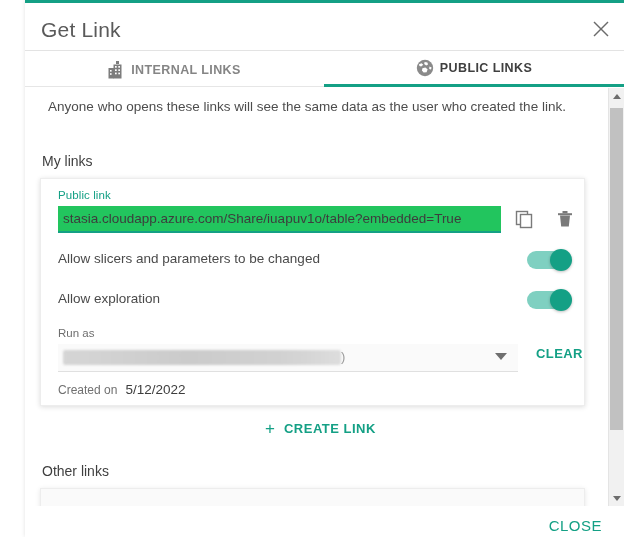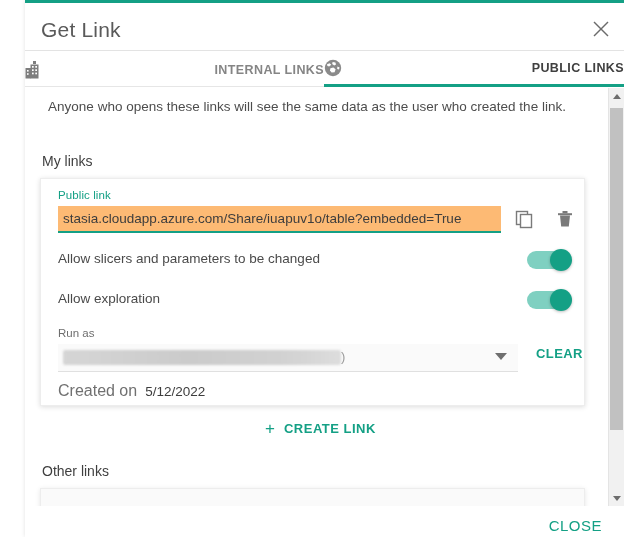--- a/index.html
+++ b/index.html
@@ -69,21 +69,21 @@
     height: 35px;
     border-bottom: 1px solid #e6e6e6;
     box-sizing: border-box;
   }
   .tab {
     position: absolute;
     top: 0;
     height: 35px;
     display: flex;
     align-items: center;
-    justify-content: space-between;
+    justify-content: center;
     gap: 6px;
     cursor: pointer;
     box-sizing: border-box;
   }
   .tab-internal { left: 0px; width: 299px; }
   .tab-public   { left: 299px; width: 300px; border-bottom: 3px solid #14a085; }
   .tab-label {
     font-size: 12.5px;
     font-weight: bold;
     letter-spacing: .4px;
@@ -148,21 +148,21 @@
     letter-spacing: .1px;
   }
   .pl-label { left: 17px; top: 10px; }
 
   .url-input {
     position: absolute;
     left: 17px;
     top: 27px;
     width: 443px;
     height: 27px;
-    background: #fdba74;
+    background: #22c55e;
     border: none;
     border-bottom: 2px solid #14a085;
     box-sizing: border-box;
     font-family: "Liberation Sans", sans-serif;
     font-size: 13.5px;
     color: #3d3d3d;
     padding: 0 5px;
     outline: none;
   }
 
@@ -274,21 +274,21 @@
 
   
   .created-row {
     position: absolute;
     left: 17px;
     top: 203px;
     display: flex;
     align-items: baseline;
     gap: 8px;
   }
-  .created-label { font-size: 16px; color: #707070; }
+  .created-label { font-size: 12px; color: #707070; }
   .created-value { font-size: 13.5px; color: #3d3d3d; }
 
   
   .create-link {
     position: absolute;
     left: 240px;
     top: 332px;
     display: flex;
     align-items: center;
     gap: 9px;

